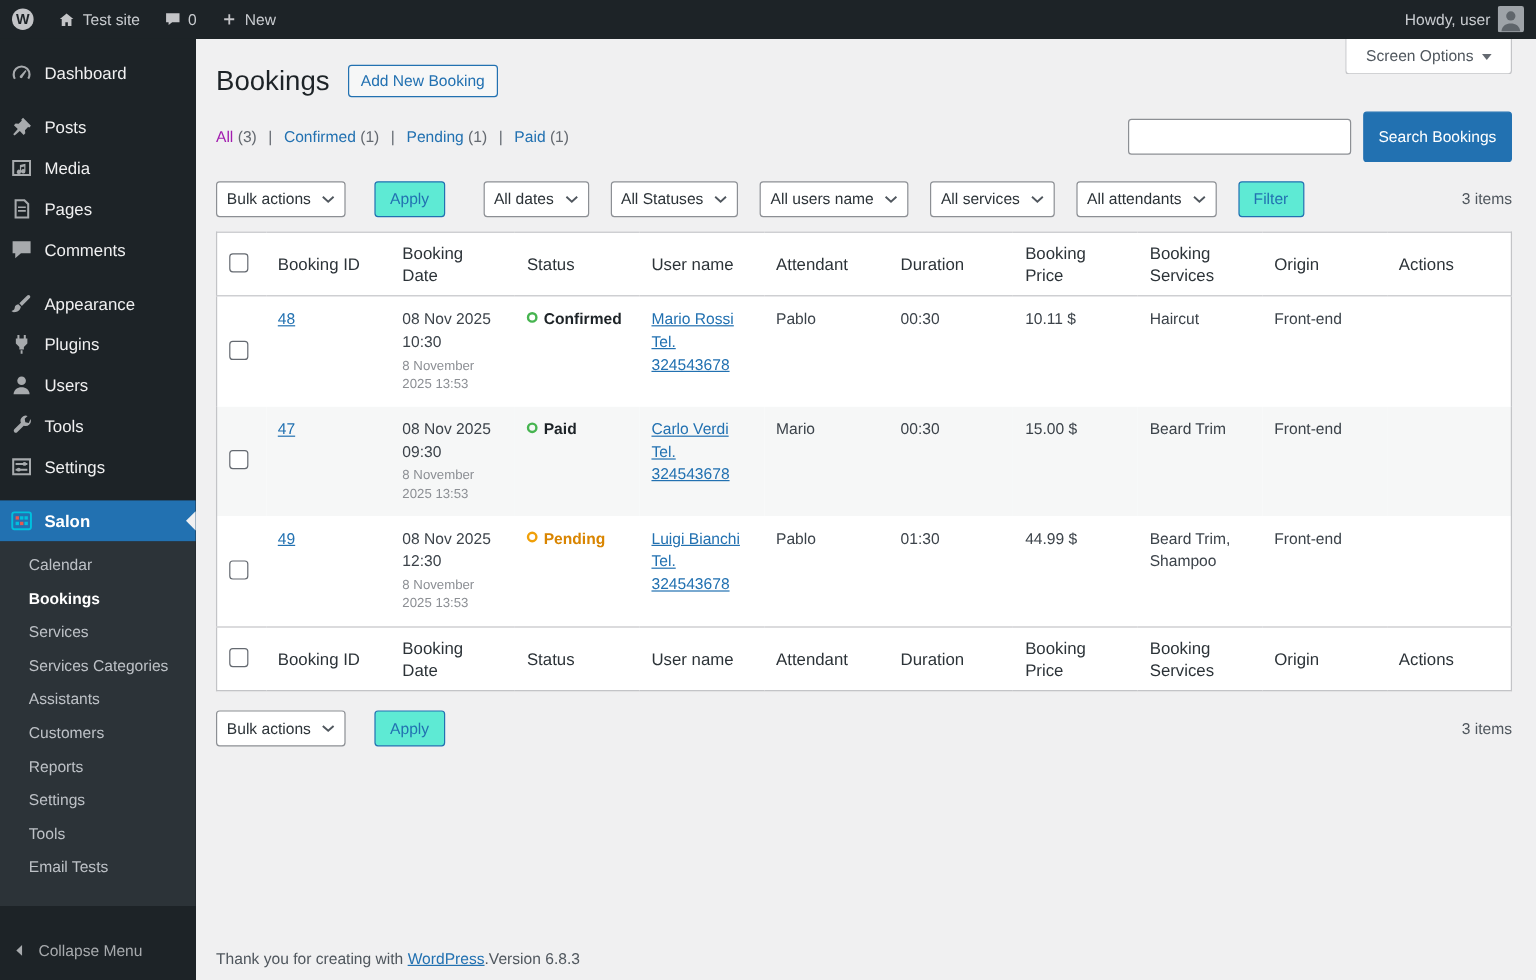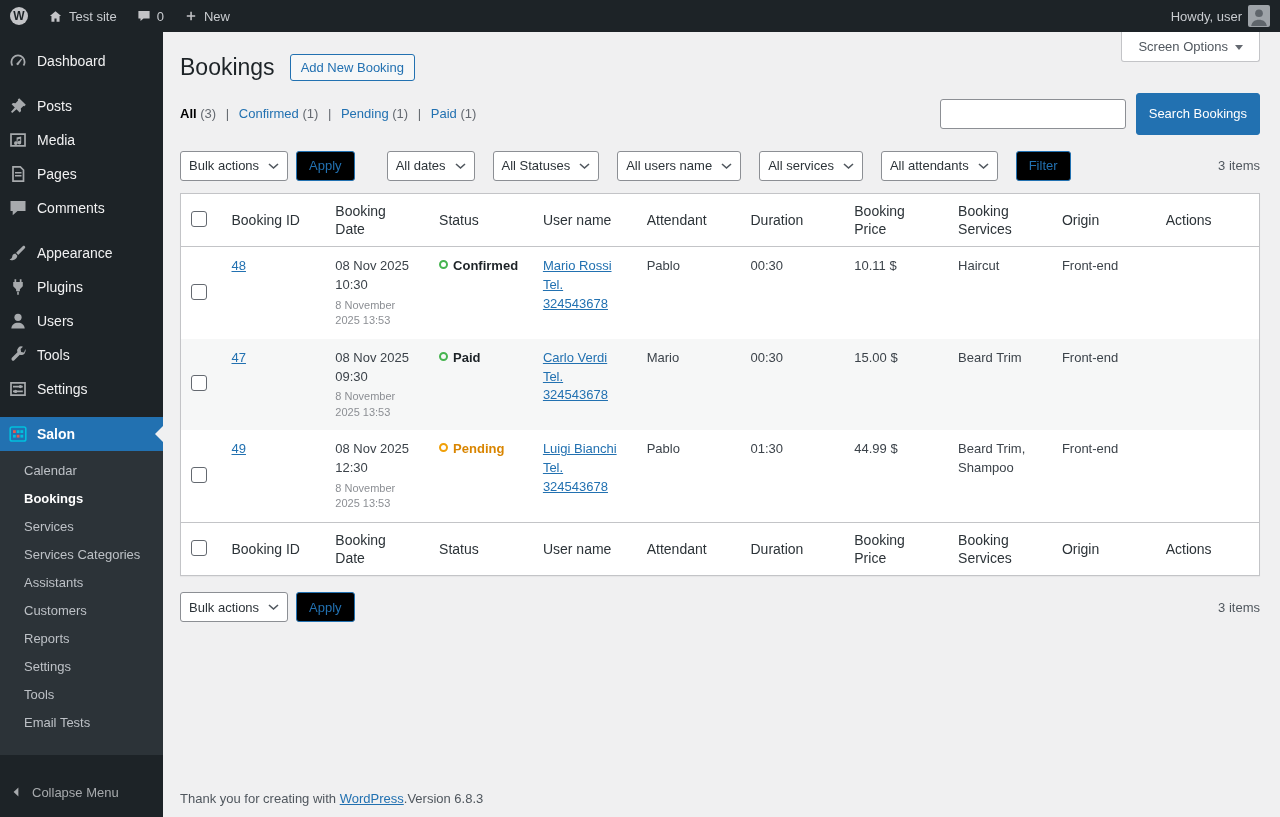--- a/index.html
+++ b/index.html
@@ -31,31 +31,31 @@
   .screen-options{position:absolute;top:0;right:20px;background:#fff;border:1px solid #c3c4c7;border-top:none;border-radius:0 0 3px 3px;padding:7px 16px;display:flex;align-items:center;gap:7px;font-size:13px;color:#50575e;cursor:pointer}
   .tri-down{width:0;height:0;border:4px solid transparent;border-top:5px solid #646970;margin-top:5px;display:inline-block}
 
   .title-row{padding-top:21px;display:flex;align-items:center;gap:15px}
   h1{font-size:23px;font-weight:400;color:#1d2327;line-height:1.3}
   .page-title-action{font-size:13px;padding:5px 10px;border:1px solid #2271b1;border-radius:3px;background:#f6f7f7;color:#2271b1;text-decoration:none}
 
   .views-row{display:flex;justify-content:space-between;align-items:center;margin-top:10px}
   .subsubsub{color:#646970}
   .subsubsub a{color:#2271b1;text-decoration:none}
-  .subsubsub a.current-view{color:#000000;font-weight:700}
+  .subsubsub a.current-view{color:#a21caf;font-weight:400}
   .subsubsub .count{color:#646970}
   .subsubsub .sep{margin:0 6px;color:#646970}
   .search-box{display:flex;align-items:center;gap:10px}
   .search-input{width:186px;height:30px;border:1px solid #8c8f94;border-radius:3px;background:#fff;padding:0 8px;font:13px "Liberation Sans","DejaVu Sans",sans-serif}
   .button-primary{height:42px;padding:0 12px;background:#2271b1;border:1px solid #2271b1;color:#fff;border-radius:3px;font-size:13px;cursor:pointer}
-  .button-secondary{height:30px;padding:0 12px;background:#000000;border:1px solid #2271b1;color:#2271b1;border-radius:3px;font-size:13px;cursor:pointer}
+  .button-secondary{height:30px;padding:0 12px;background:#5eead4;border:1px solid #2271b1;color:#2271b1;border-radius:3px;font-size:13px;cursor:pointer}
 
   .tablenav{display:flex;align-items:center;gap:18px;margin:16px 0 12px}
   .tablenav.bottom{margin:16px 0 0}
-  .bulkactions{display:flex;align-items:center;gap:8px;margin-right:14px}
+  .bulkactions{display:flex;align-items:center;gap:24px;margin-right:14px}
   .select{position:relative;height:30px;background:#fff;border:1px solid #8c8f94;border-radius:3px;padding:0 28px 0 8px;display:flex;align-items:center;font-size:13px;color:#2c3338;cursor:pointer;white-space:nowrap}
   .select .chev{position:absolute;right:8px;top:11px}
   .items-count{margin-left:auto;color:#50575e}
 
   table.wp-list{width:100%;border-collapse:collapse;table-layout:fixed;background:#fff;border:1px solid #c3c4c7;box-shadow:0 1px 1px rgba(0,0,0,.04)}
   .wp-list th{font-size:14px;font-weight:400;color:#2c3338;text-align:left;padding:8px 10px;vertical-align:middle;line-height:1.3}
   .wp-list thead th{border-bottom:1px solid #c3c4c7}
   .wp-list tfoot th{border-top:1px solid #c3c4c7}
   .wp-list td{font-size:13px;color:#3c434a;text-align:left;padding:10px;vertical-align:top;line-height:1.45}
   .wp-list tbody tr:nth-child(even){background:#f6f7f7}

